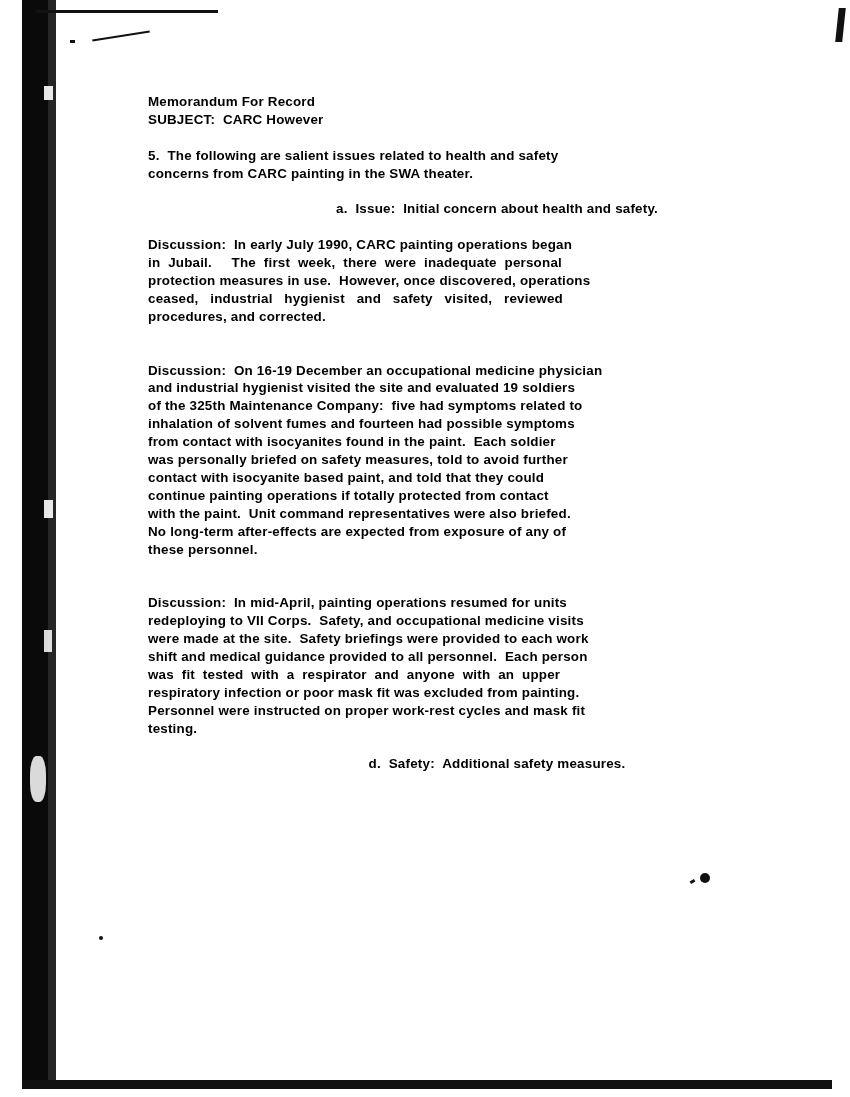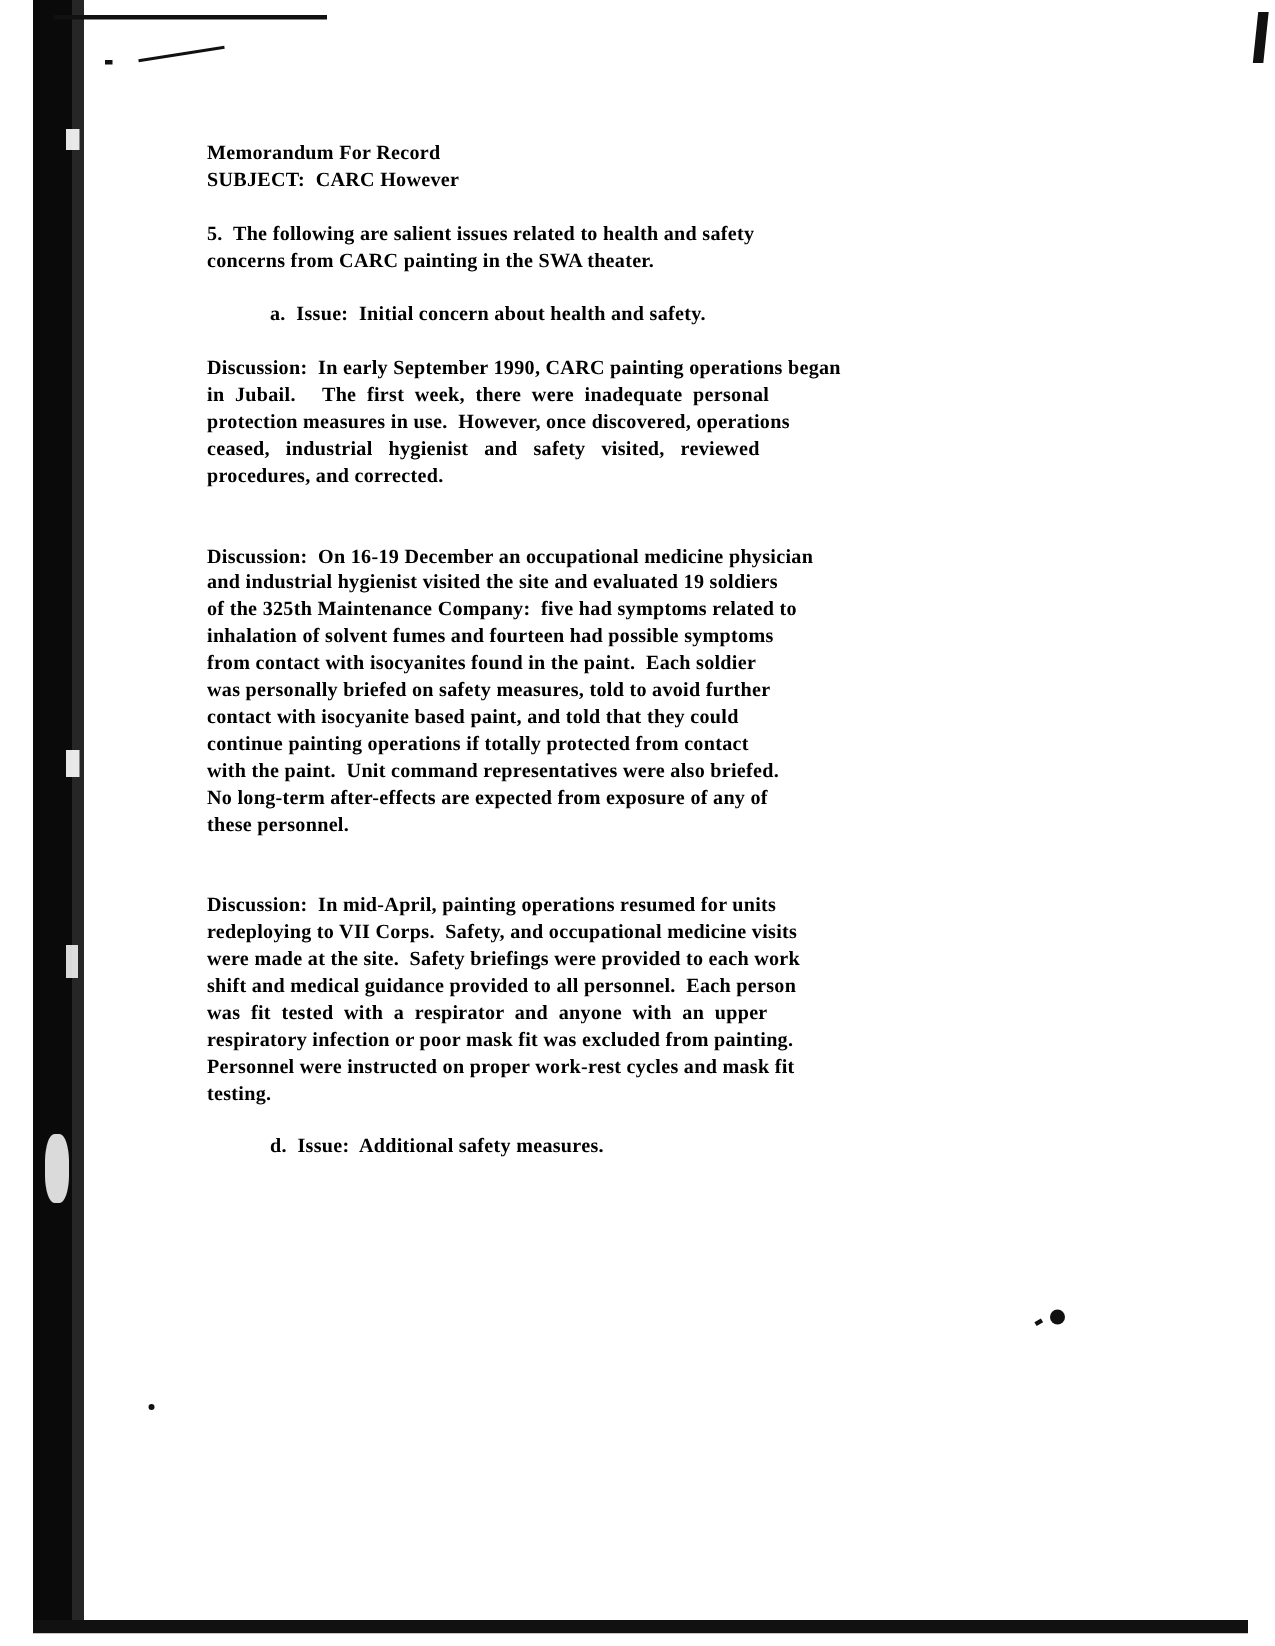--- a/index.html
+++ b/index.html
@@ -172,43 +172,44 @@
     top: 880px;
     width: 5px;
     height: 3px;
     background: #111;
     transform: rotate(-30deg);
   }
 
   
   .doc {
     position: absolute;
-    left: 138px;
+    left: 148px;
     top: 93px;
     width: 656px;
     color: #000000;
-    font-family: Liberation Serif, serif;
+    font-family: Liberation Sans, sans-serif;
     font-size: 13.4px;
     line-height: 17.9px;
     font-weight: bold;
     letter-spacing: 0.2px;
   }
   .doc p {
     margin: 0;
     white-space: pre-wrap;
   }
   .blank {
     height: 17.9px;
   }
   .para {
     margin: 0;
     white-space: pre-wrap;
   }
   .indent {
     padding-left: 42px;
+    text-align: center;
   }
 </style>
 </head>
 <body>
 
 <div class="page">
 
   <div class="scan-edge-left"></div>
   <div class="scan-edge-left2"></div>
   <div class="scan-edge-left3"></div>
@@ -234,21 +235,21 @@
 
     <p class="para">5.  The following are salient issues related to health and safety
 concerns from CARC painting in the SWA theater.</p>
 
     <div class="blank"></div>
 
     <p class="para indent">a.  Issue:  Initial concern about health and safety.</p>
 
     <div class="blank"></div>
 
-    <p class="para">Discussion:  In early September 1990, CARC painting operations began
+    <p class="para">Discussion:  In early July 1990, CARC painting operations began
 in  Jubail.     The  first  week,  there  were  inadequate  personal
 protection measures in use.  However, once discovered, operations
 ceased,   industrial   hygienist   and   safety   visited,   reviewed
 procedures, and corrected.</p>
 
     <div class="blank"></div>
 
 
     <div class="blank"></div>
 
@@ -273,19 +274,19 @@
 redeploying to VII Corps.  Safety, and occupational medicine visits
 were made at the site.  Safety briefings were provided to each work
 shift and medical guidance provided to all personnel.  Each person
 was  fit  tested  with  a  respirator  and  anyone  with  an  upper
 respiratory infection or poor mask fit was excluded from painting.
 Personnel were instructed on proper work-rest cycles and mask fit
 testing.</p>
 
     <div class="blank"></div>
 
-    <p class="para indent">d.  Issue:  Additional safety measures.</p>
+    <p class="para indent">d.  Safety:  Additional safety measures.</p>
 
     <div class="blank"></div>
 
 
   </div>
 </div>
 
 </body></html>

